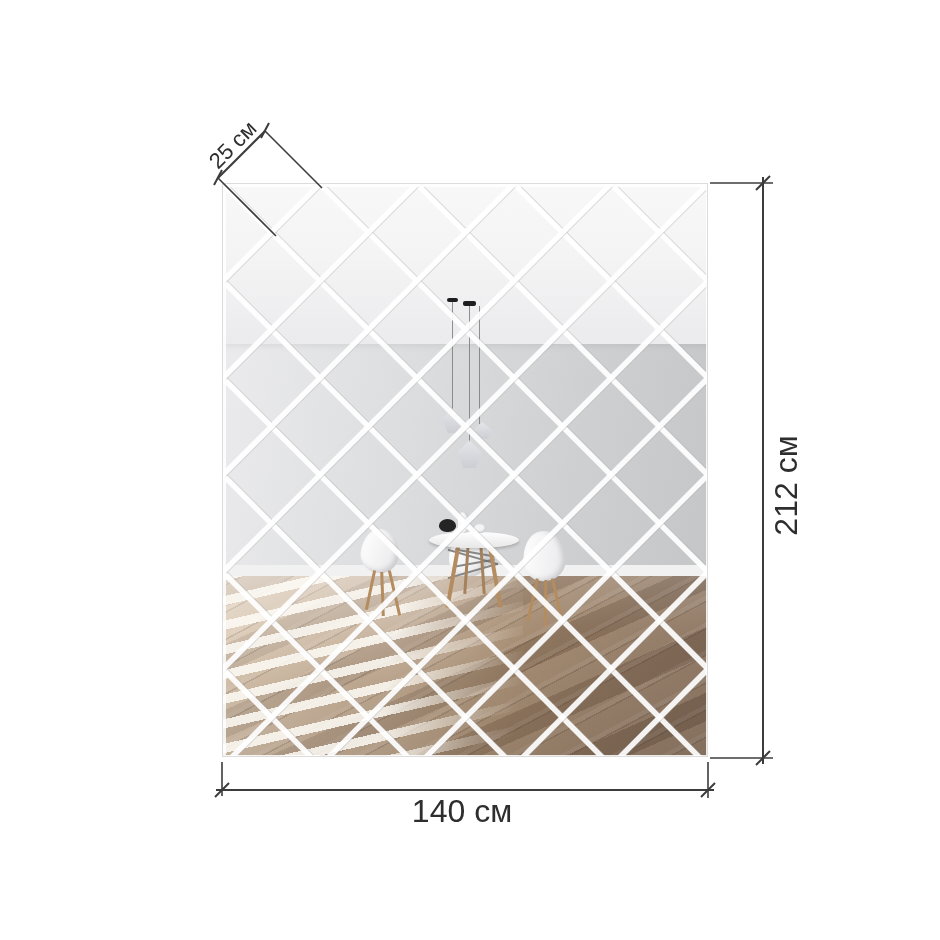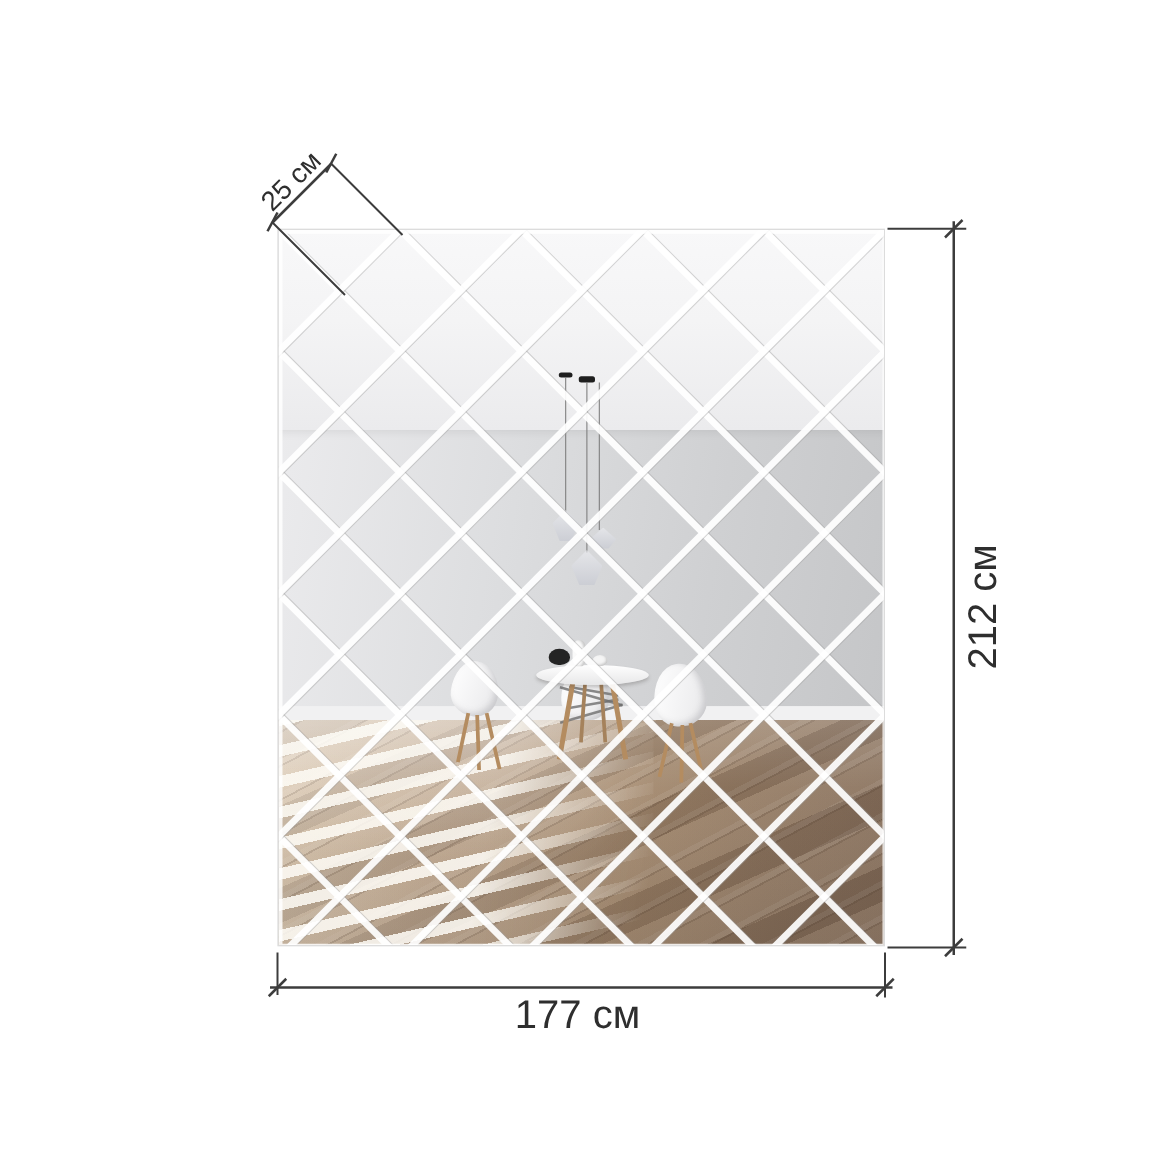--- a/index.html
+++ b/index.html
@@ -171,13 +171,13 @@
     <line x1="222" y1="762" x2="222" y2="796" stroke-width="1.6"></line>
     <line x1="708" y1="762" x2="708" y2="798" stroke-width="1.6"></line>
     <line x1="216" y1="790" x2="714" y2="790"></line>
     <line x1="215" y1="797" x2="229" y2="783"></line>
     <line x1="701" y1="797" x2="715" y2="783"></line>
   </g>
 </svg>
 
 <div class="dim-label small" style="left:178px;top:132px;width:110px;transform:rotate(-45deg);">25 см</div>
 <div class="dim-label big" style="left:716px;top:467px;width:140px;transform:rotate(-90deg);">212 см</div>
-<div class="dim-label big" style="left:392px;top:793px;width:140px;">177 см</div>
+<div class="dim-label big" style="left:392px;top:793px;width:140px;">140 см</div>
 
 </body></html>

